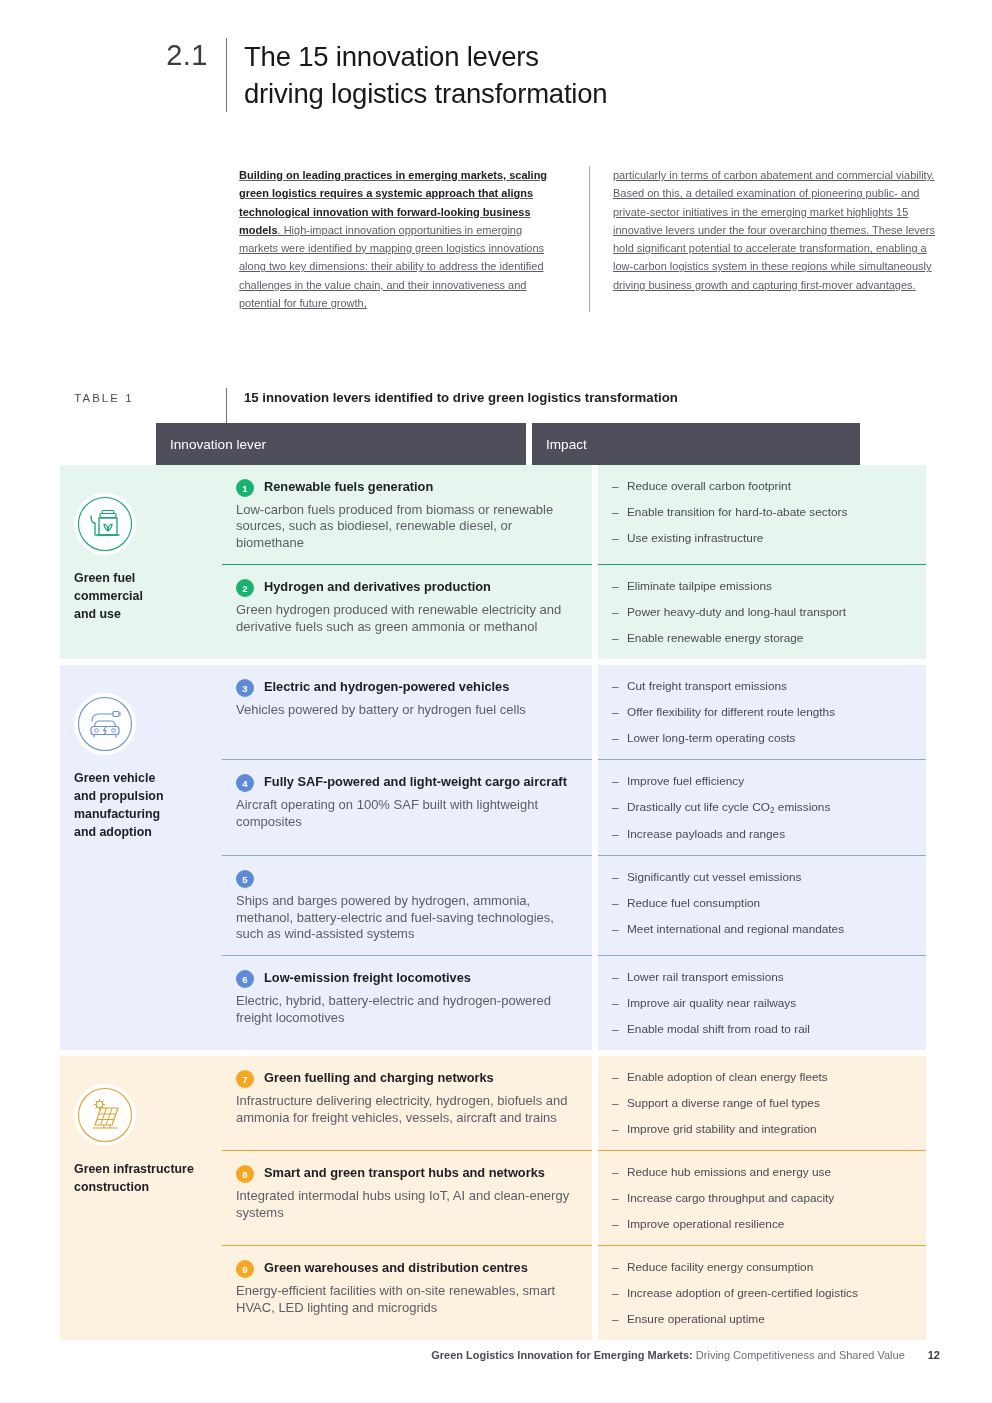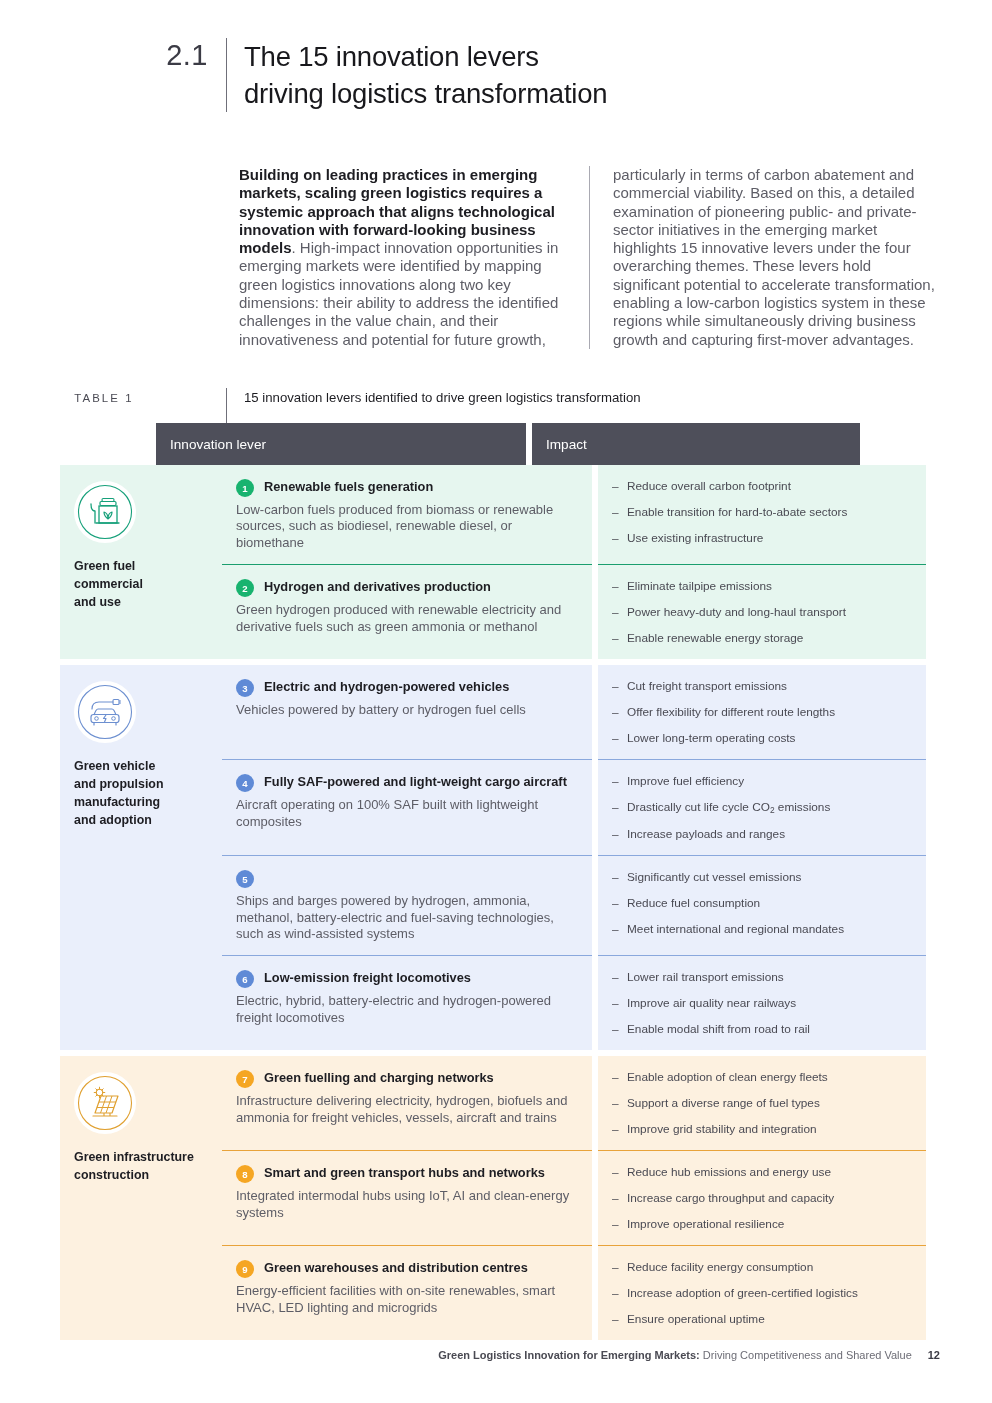--- a/index.html
+++ b/index.html
@@ -46,23 +46,24 @@
   
   .intro {
     position: absolute;
     left: 239px; top: 166px;
     width: 701px;
     display: flex;
     gap: 0;
   }
   .intro-col {
     width: 350px;
-    font-size: 15px;
+    font-size: 11px;
     line-height: 18.3px;
     color: #5d5d66;
+    text-decoration: underline;
   }
   .intro-col.left { padding-right: 28px; }
   .intro-col.right { padding-left: 23px; border-left: 1px solid #a9a9b2; }
   .intro-col b { color: #1d1d22; font-weight: 700; }
 
   
   .tbl-caption {
     position: absolute;
     left: 0; top: 388px;
     width: 940px;
@@ -75,21 +76,21 @@
     padding-right: 18px;
     font-size: 11.4px;
     letter-spacing: 2.1px;
     color: #4a4a53;
     line-height: 20px;
   }
   .tbl-caption-rule { width: 1px; height: 36px; background: #6f6f79; }
   .tbl-caption-text {
     padding-left: 17px;
     font-size: 13.2px;
-    font-weight: 400;
+    font-weight: 700;
     color: #1d1d22;
     line-height: 20px;
   }
 
   
   .table {
     position: absolute;
     left: 60px; top: 423px;
     width: 872px;
   }
@@ -102,21 +103,21 @@
     height: 42px;
     line-height: 15px;
   }
   .th.lever { width: 370px; margin-right: 6px; }
   .th.impact { width: 328px; }
 
   .band { display: flex; align-items: stretch; margin-bottom: 6px; }
   .band-label {
     width: 162px;
     margin-right: 0;
-    padding: 16px 12px 10px 14px;
+    padding: 28px 12px 10px 14px;
   }
   .band-icon {
     width: 62px; height: 62px;
     border-radius: 50%;
     background: #ffffff;
     display: flex; align-items: center; justify-content: center;
     margin-bottom: 14px;
   }
   .band-icon svg { display: block; }
   .band-name {
@@ -182,21 +183,21 @@
   .footer {
     position: absolute;
     left: 0; top: 1347px;
     width: 940px;
     text-align: right;
     font-size: 11px;
     color: #6d6d76;
     line-height: 16px;
   }
   .footer b { font-weight: 700; color: #4a4a53; }
-  .footer .pg { font-weight: 700; color: #3b3b45; margin-left: 16px; }
+  .footer .pg { font-weight: 700; color: #3b3b45; margin-left: 23px; }
 </style>
 </head>
 <body>
 
 <div class="page">
 
   <div class="sec-head">
     <div class="sec-num">2.1</div>
     <div class="sec-rule"></div>
     <div class="sec-title">

